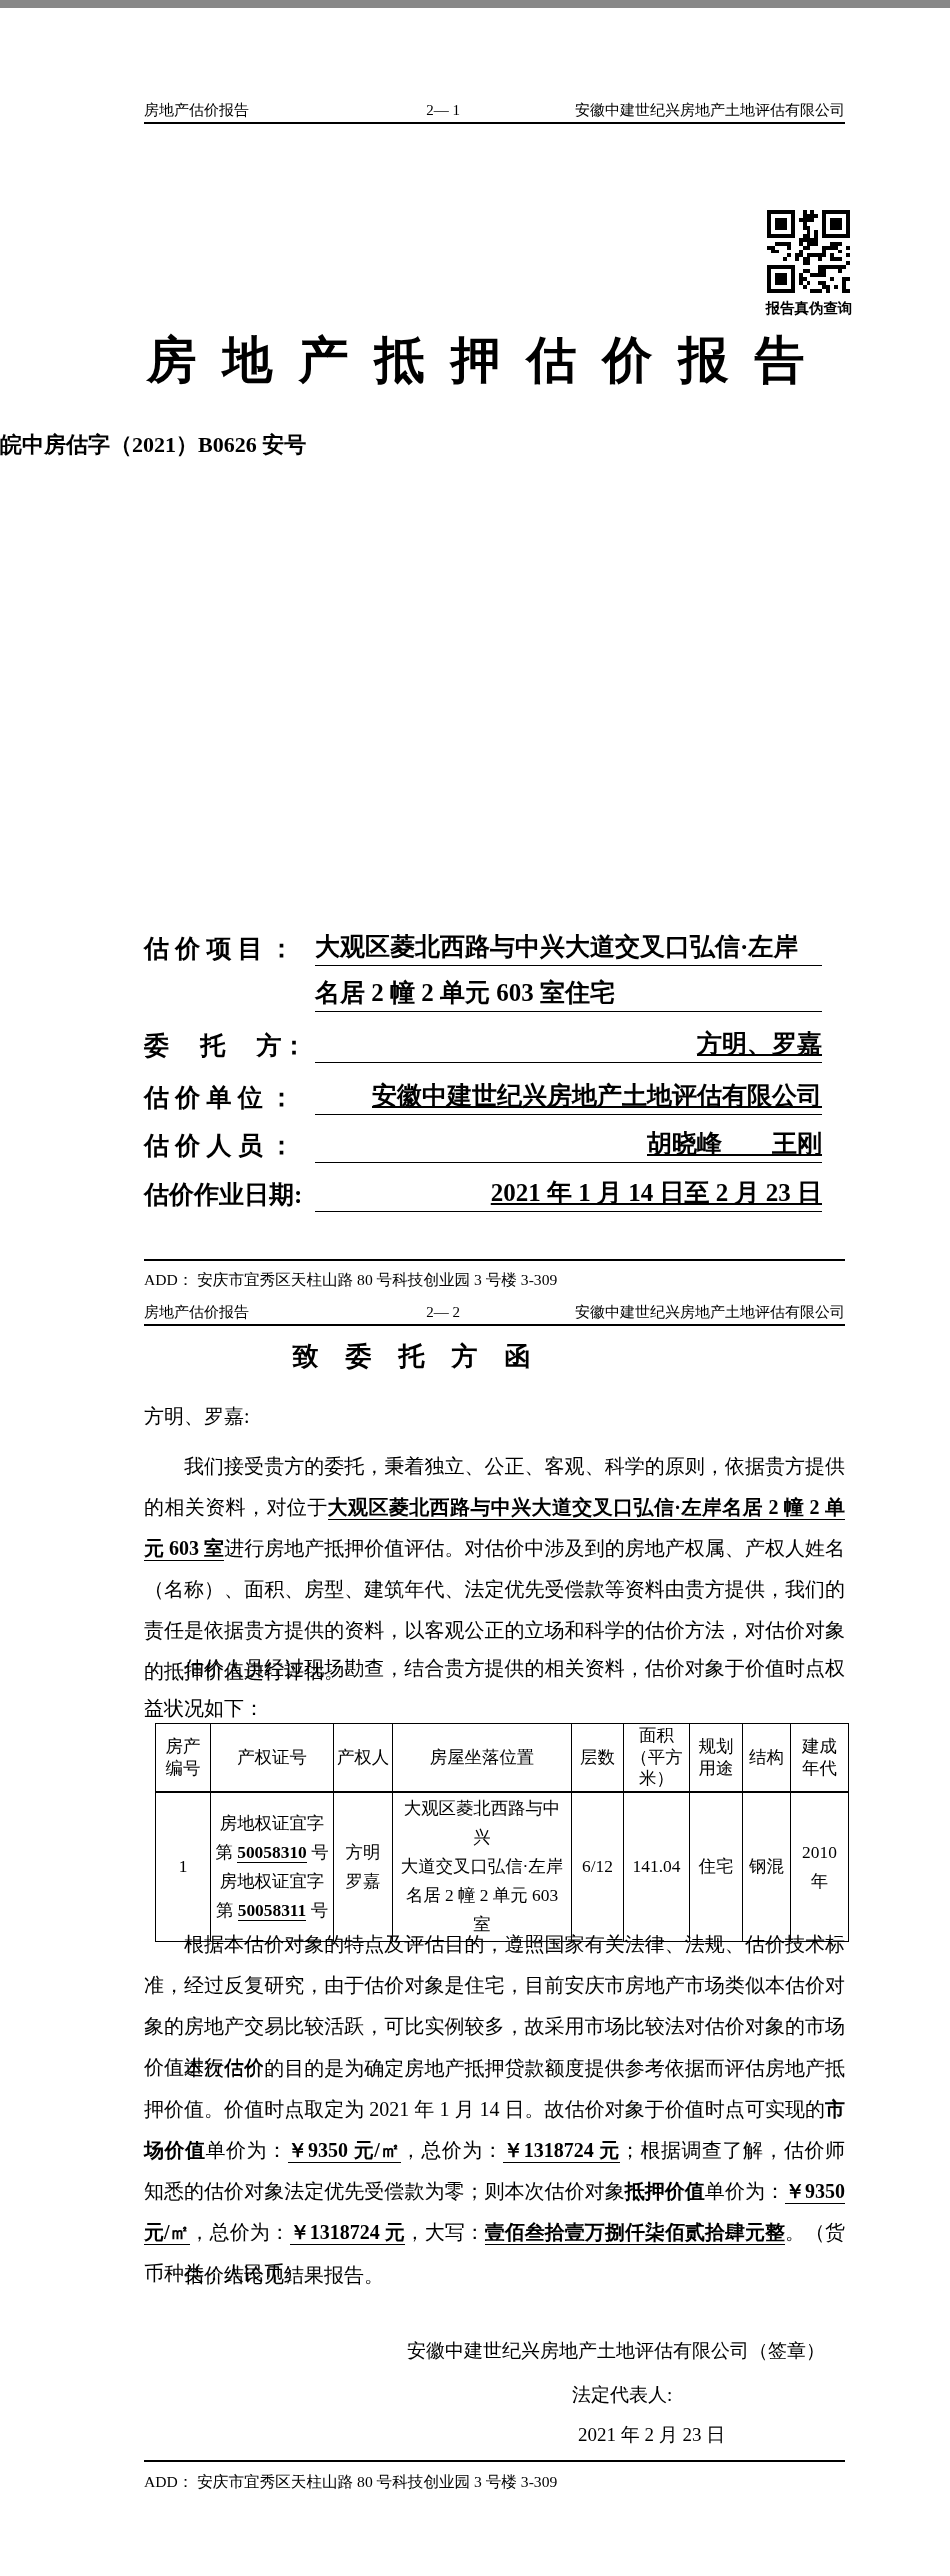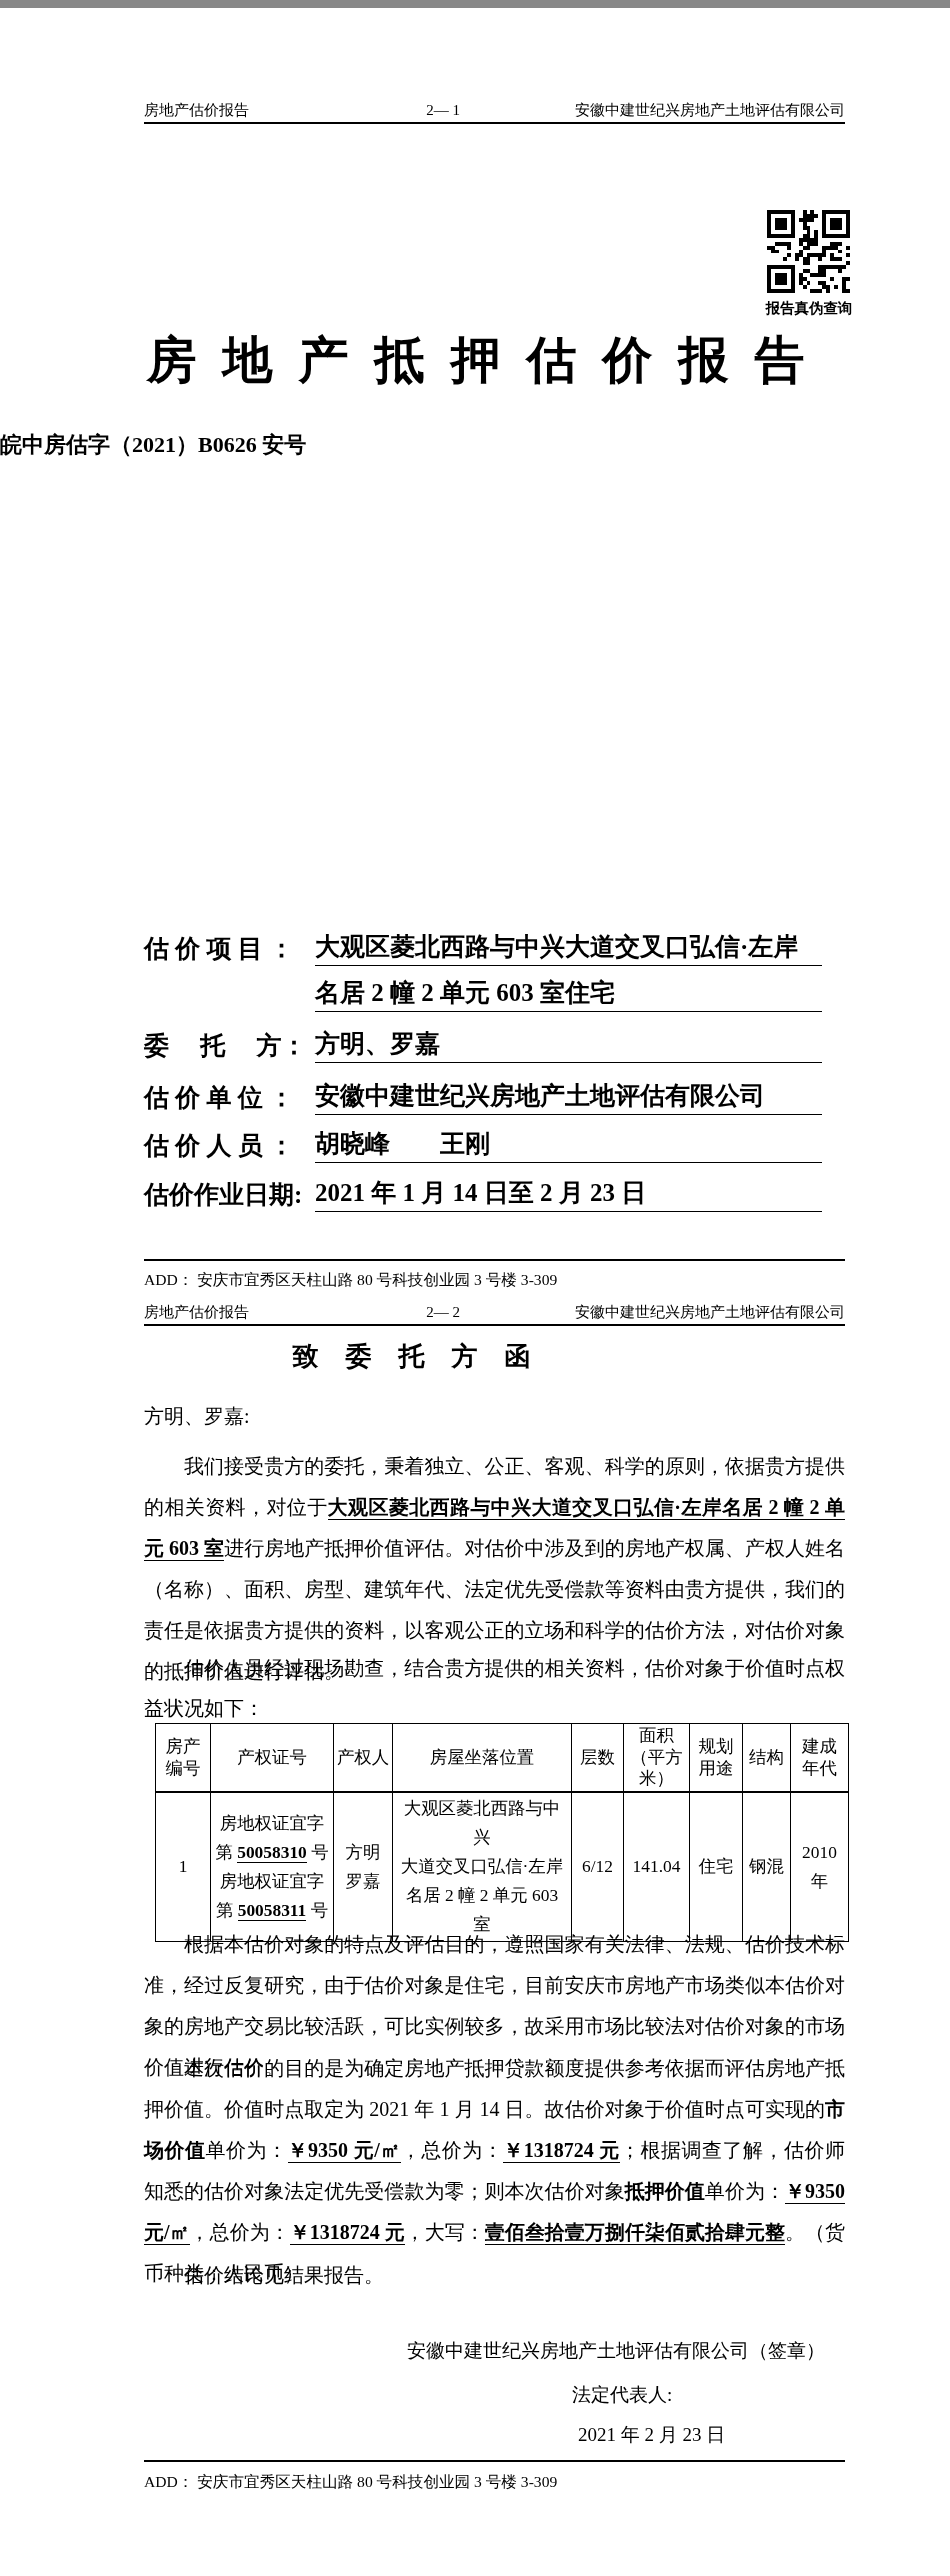--- a/index.html
+++ b/index.html
@@ -23,21 +23,21 @@
     letter-spacing:26px;padding-left:26px;box-sizing:border-box;white-space:nowrap;
   }
   .report-no{width:951px;text-align:left;font-size:22px;font-weight:bold;}
   .qr-wrap{width:83px;height:83px;}
   .qr-caption{width:114px;text-align:center;font-size:14.4px;font-weight:bold;}
   .f-label{font-size:25px;font-weight:bold;line-height:35px;white-space:nowrap;}
   .f-value{
     font-size:25px;font-weight:bold;line-height:32px;height:35px;
     border-bottom:1.8px solid #000;box-sizing:border-box;white-space:nowrap;overflow:visible;
   }
-  .f-center{text-align:left;}
+  .f-center{text-align:right;text-decoration:underline;}
   .letter-title{
     width:823px;text-align:center;font-size:26px;font-weight:bold;
     letter-spacing:27px;padding-left:27px;box-sizing:border-box;
   }
   .body-text{font-size:20px;line-height:41px;width:701px;text-align:justify;}
   .indent{text-indent:2em;}
   .b{font-weight:bold;}
   .u{border-bottom:1.8px solid #000;padding-bottom:0.6px;}
   table.apprsl{
     border-collapse:collapse;table-layout:fixed;width:693px;

